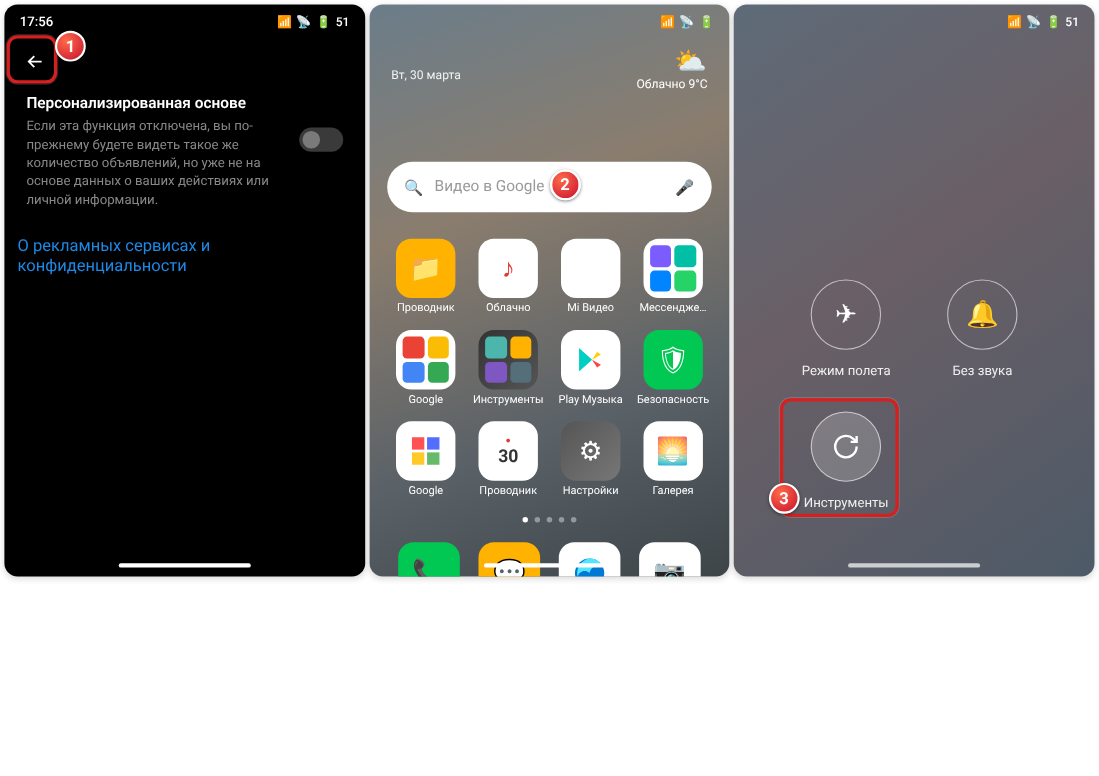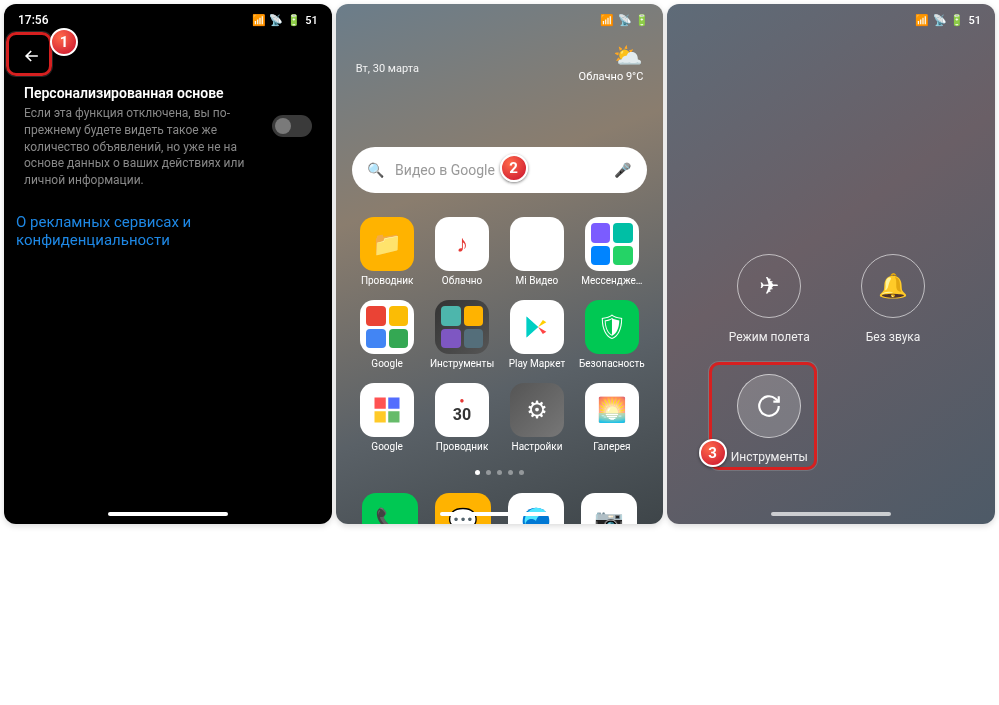--- a/index.html
+++ b/index.html
@@ -195,21 +195,21 @@
       </div>
     <div class="app">
         <div class="app-icon i-play">
           <svg width="28" height="28" viewBox="0 0 24 24">
             <path fill="#00d4ff" d="M3 3v18l10-9z"></path>
             <path fill="#ffce00" d="M13 12l7-4-3-2z"></path>
             <path fill="#f44" d="M13 12l4 6 3-2z"></path>
             <path fill="#0c9" d="M3 3l10 9L3 21z" opacity=".6"></path>
           </svg>
         </div>
-        <div class="app-label">Play Маркет</div>
+        <div class="app-label">Play Музыка</div>
       </div>
     <div class="app">
         <div class="app-icon i-sec">🛡</div>
         <div class="app-label">Безопасность</div>
       </div>
     <div class="app">
         <div class="app-icon i-ga">
           <svg width="30" height="30" viewBox="0 0 24 24">
             <rect x="2" y="2" width="9" height="9" fill="#ff5252"></rect>
             <rect x="13" y="2" width="9" height="9" fill="#536dfe"></rect>

